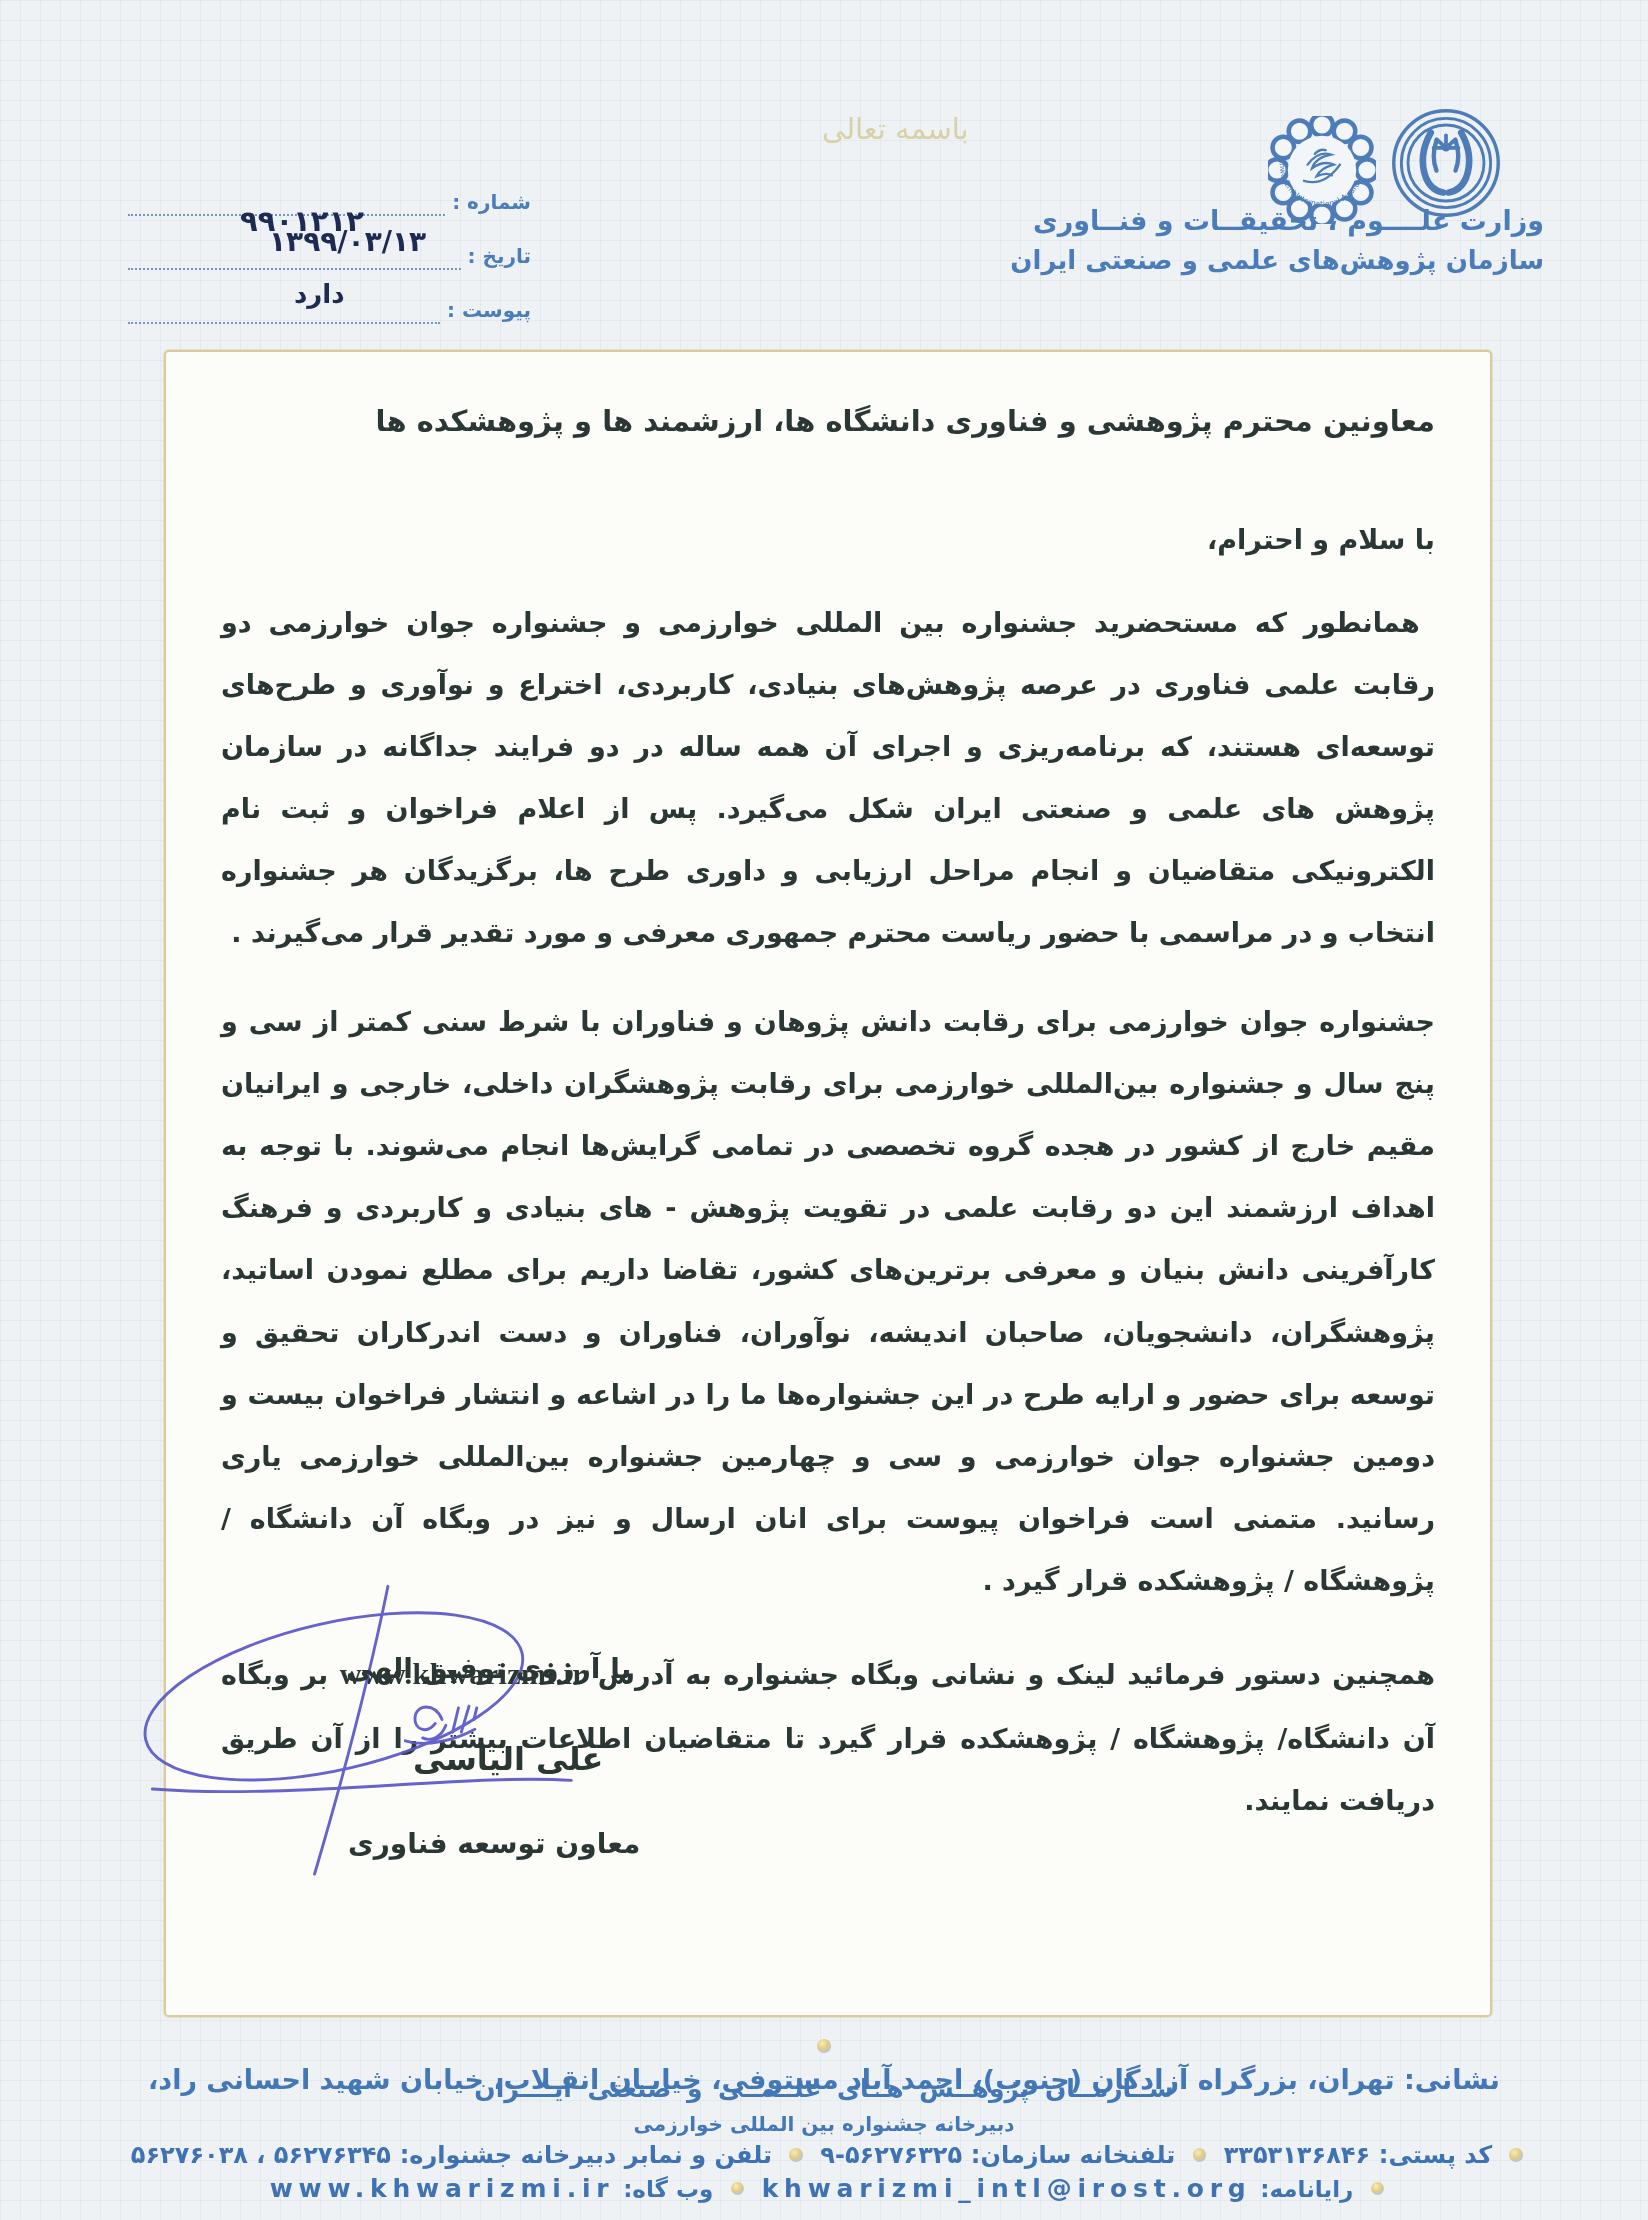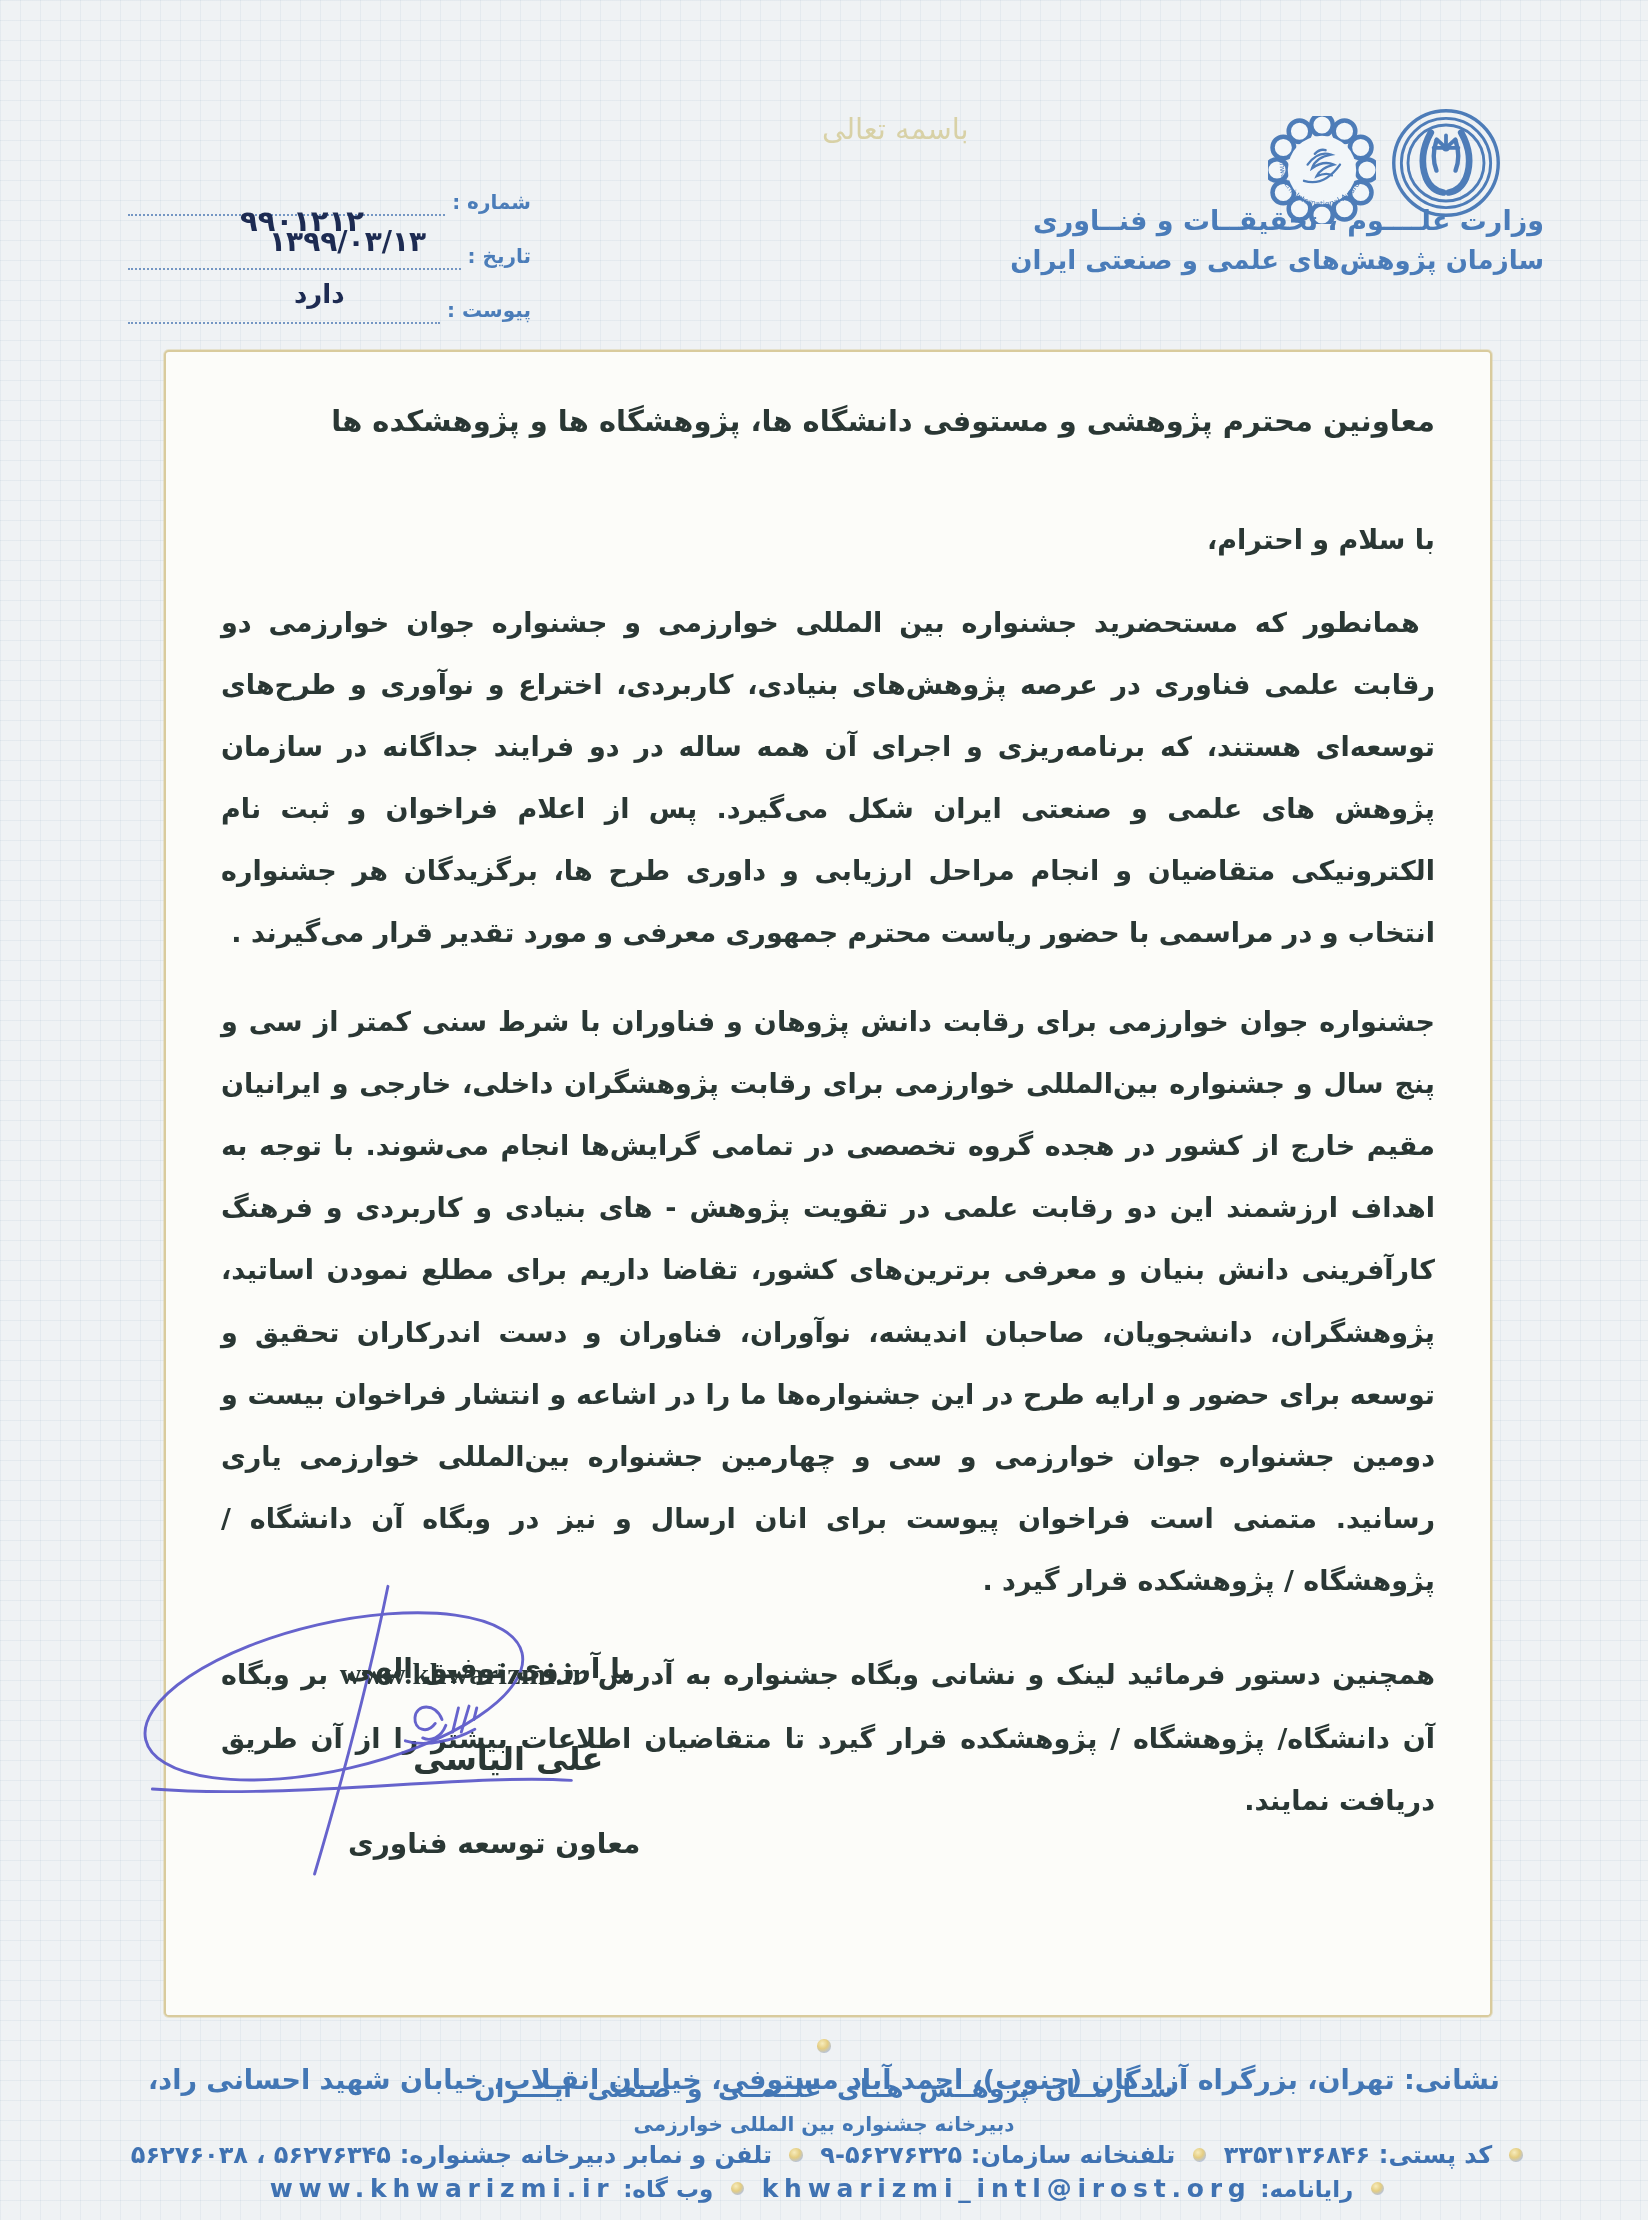--- a/index.html
+++ b/index.html
@@ -152,21 +152,21 @@
       <span class="meta-value v-date">۱۳۹۹/۰۳/۱۳</span>
     </div>
     <div class="meta-row">
       <span class="meta-label">پیوست :</span>
       <span class="meta-dots"></span>
       <span class="meta-value v-attach">دارد</span>
     </div>
   </div>
 
   <div class="letter">
-    <div class="recipient">معاونین محترم پژوهشی و مستوفی دانشگاه ها، پژوهشگاه ها و پژوهشکده ها</div>
+    <div class="recipient">معاونین محترم پژوهشی و فناوری دانشگاه ها، ارزشمند ها و پژوهشکده ها</div>
     <div class="salutation">با سلام و احترام،</div>
     <p class="para p1">همانطور که مستحضرید جشنواره بین المللی خوارزمی و جشنواره جوان خوارزمی دو رقابت علمی فناوری در عرصه پژوهش‌های بنیادی، کاربردی، اختراع و نوآوری و طرح‌های توسعه‌ای هستند، که برنامه‌ریزی و اجرای آن همه ساله در دو فرایند جداگانه در سازمان پژوهش های علمی و صنعتی ایران شکل می‌گیرد. پس از اعلام فراخوان و ثبت نام الکترونیکی متقاضیان و انجام مراحل ارزیابی و داوری طرح ها، برگزیدگان هر جشنواره انتخاب و در مراسمی با حضور ریاست محترم جمهوری معرفی و مورد تقدیر قرار می‌گیرند .</p>
     <p class="para p2">جشنواره جوان خوارزمی برای رقابت دانش پژوهان و فناوران با شرط سنی کمتر از سی و پنج سال و جشنواره بین‌المللی خوارزمی برای رقابت پژوهشگران داخلی، خارجی و ایرانیان مقیم خارج از کشور در هجده گروه تخصصی در تمامی گرایش‌ها انجام می‌شوند. با توجه به اهداف ارزشمند این دو رقابت علمی در تقویت پژوهش - های بنیادی و کاربردی و فرهنگ کارآفرینی دانش بنیان و معرفی برترین‌های کشور، تقاضا داریم برای مطلع نمودن اساتید، پژوهشگران، دانشجویان، صاحبان اندیشه، نوآوران، فناوران و دست اندرکاران تحقیق و توسعه برای حضور و ارایه طرح در این جشنواره‌ها ما را در اشاعه و انتشار فراخوان بیست و دومین جشنواره جوان خوارزمی و سی و چهارمین جشنواره بین‌المللی خوارزمی یاری رسانید. متمنی است فراخوان پیوست برای انان ارسال و نیز در وبگاه آن دانشگاه / پژوهشگاه / پژوهشکده قرار گیرد .</p>
     <p class="para p3"><span>همچنین دستور فرمائید لینک و نشانی وبگاه جشنواره به آدرس </span><span class="url-inline">www.khwarizmi.ir</span><span> بر وبگاه آن دانشگاه/ پژوهشگاه / پژوهشکده قرار گیرد تا متقاضیان اطلاعات بیشتر را از آن طریق دریافت نمایند.</span></p>
 
     <svg class="sig-svg" viewBox="0 0 492 352">
       <g fill="none" stroke="#5a57c9" stroke-width="3" stroke-linecap="round" opacity="0.92">
         <ellipse cx="206" cy="136" rx="200" ry="76" transform="rotate(-13 206 136)"></ellipse>
         <path d="M18,232 C160,243 345,216 452,223"></path>
         <path d="M262,22 C242,120 212,232 186,320"></path>

